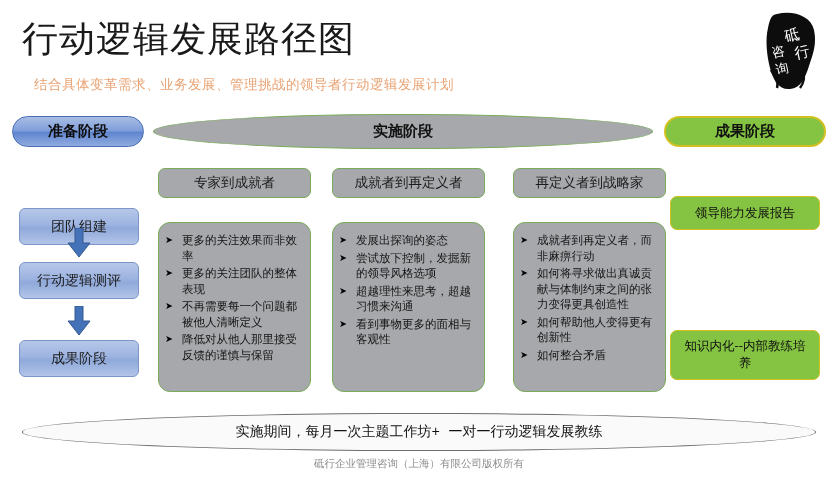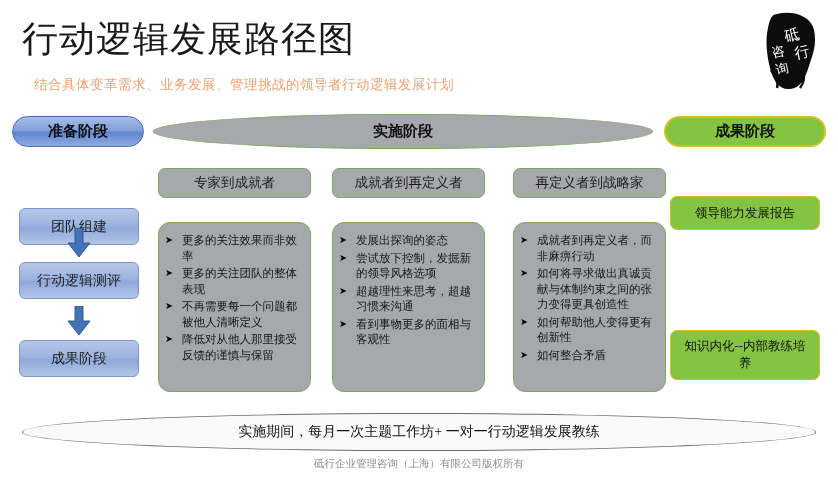--- a/index.html
+++ b/index.html
@@ -202,20 +202,21 @@
     height: 38px;
     border-radius: 400px / 19px;
     background: #fafafa;
     border: 1.2px solid #6d6d6d;
     display: flex;
     align-items: center;
     justify-content: center;
     font-size: 14px;
     color: #111111;
     box-sizing: border-box;
+    font-family: Liberation Mono, monospace;
   }
 
   .footer {
     position: absolute;
     left: 0;
     top: 457px;
     width: 838px;
     text-align: center;
     font-size: 10.5px;
     color: #8d8d8d;

